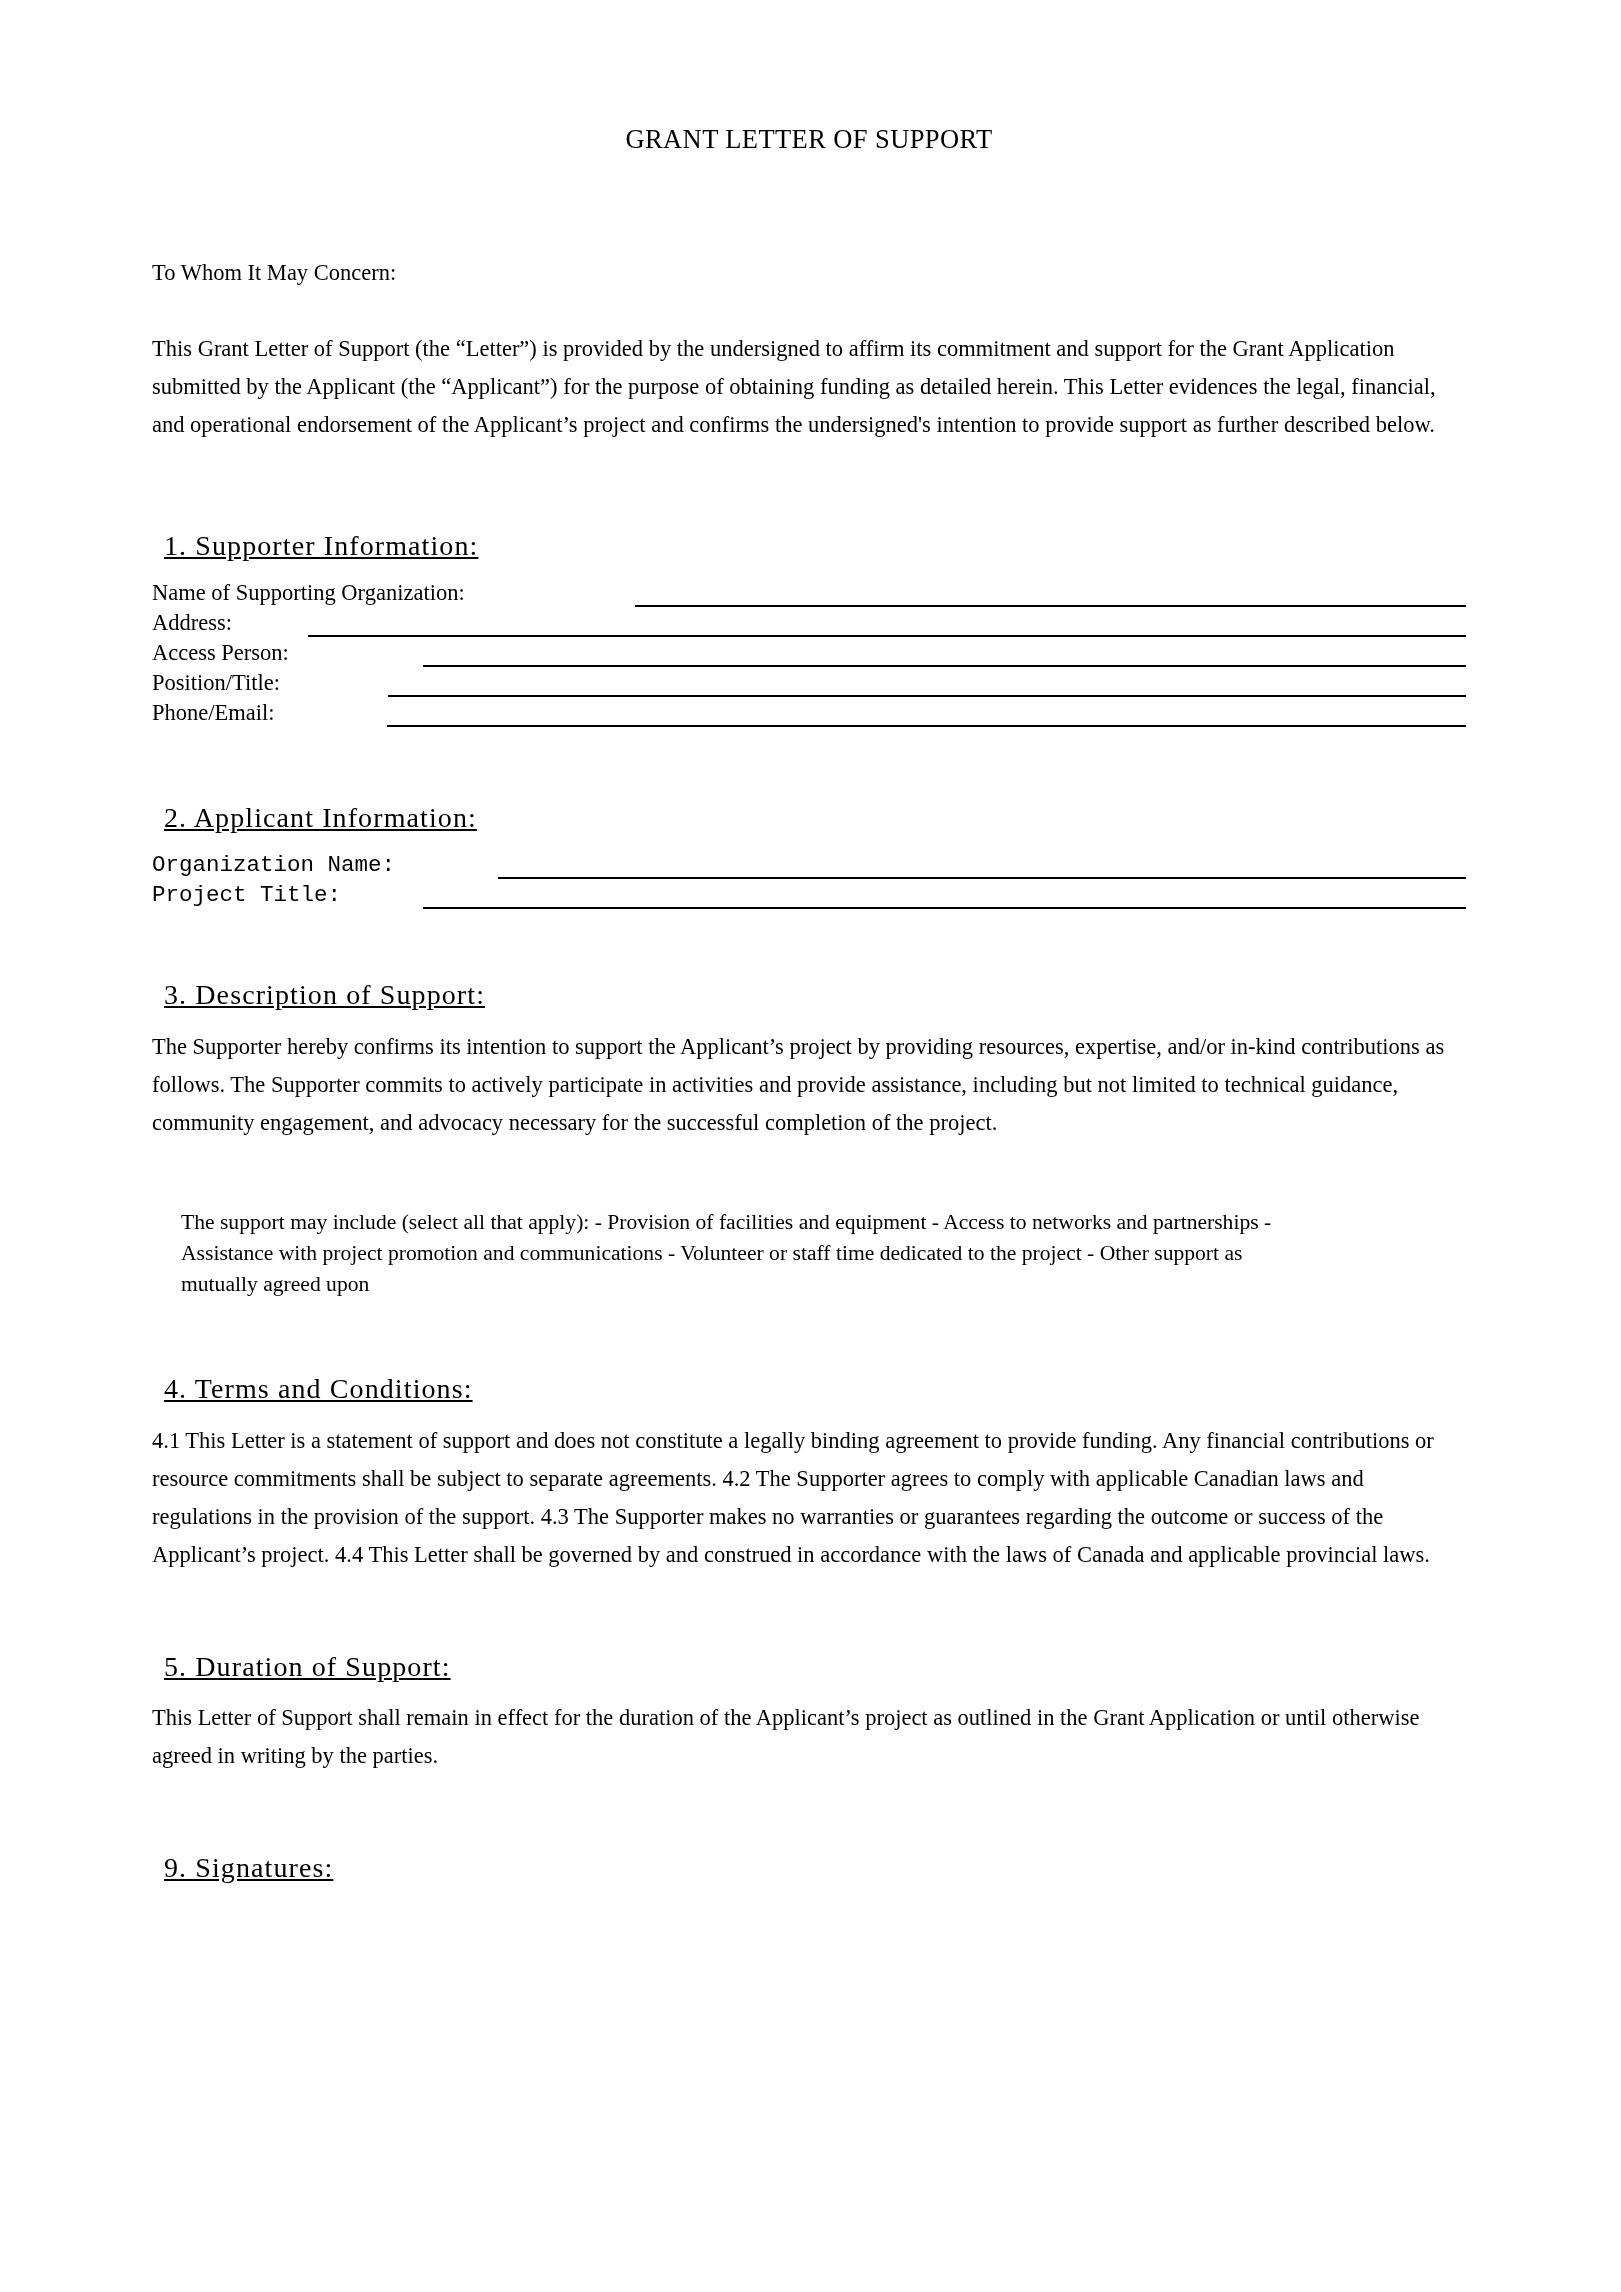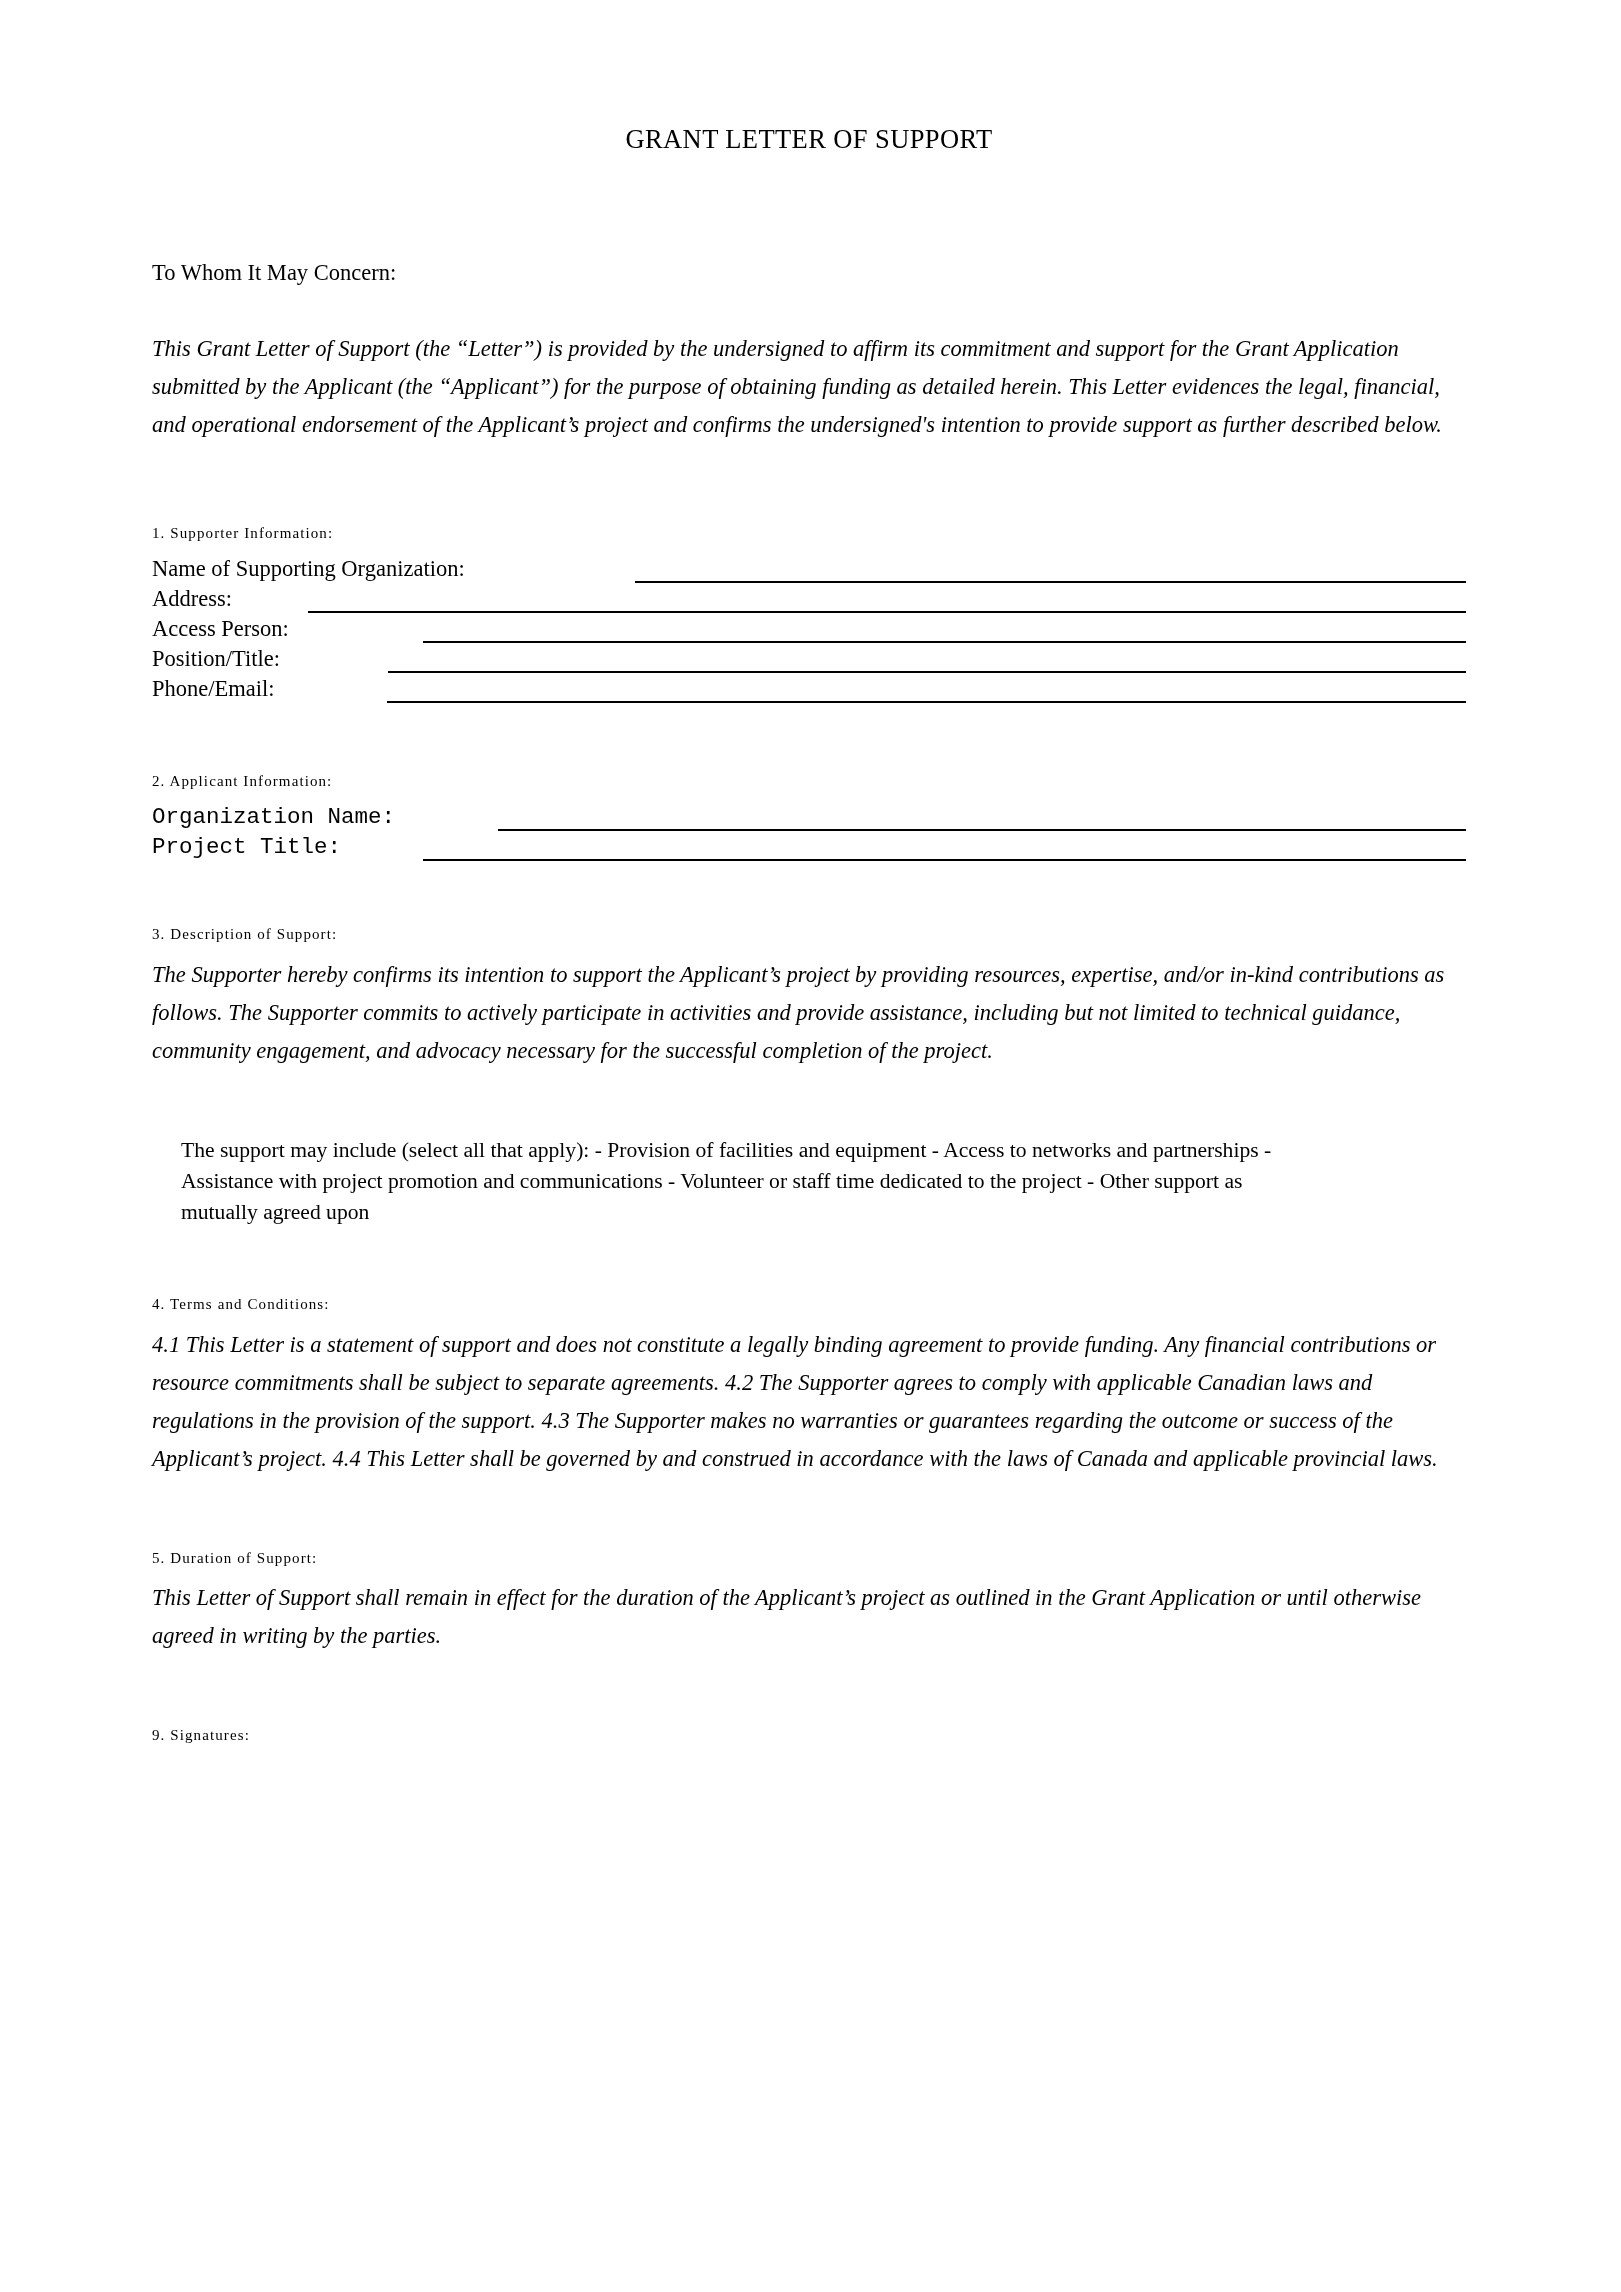--- a/index.html
+++ b/index.html
@@ -49,34 +49,34 @@
     margin: 0;
     padding-top: 102px;
   }
 
   
   .body-para {
     font-size: 22.5px;
     line-height: 38px;
     margin: 0;
     text-align: left;
-    font-style: italic;
   }
 
   .intro-para {
     padding-top: 43px;
   }
 
   
   .section-heading {
-    font-size: 15px;
+    font-size: 28px;
     line-height: 31px;
     letter-spacing: 1.1px;
-    margin: 0;
+    margin: 12px;
     font-weight: normal;
+    text-decoration: underline;
   }
 
   .sec1-heading  { padding-top: 74px; }
   .sec2-heading  { padding-top: 62px; }
   .sec3-heading  { padding-top: 57px; }
   .sec4-heading  { padding-top: 61px; }
   .sec5-heading  { padding-top: 65px; }
   .sec6-heading  { padding-top: 65px; }
 
   

